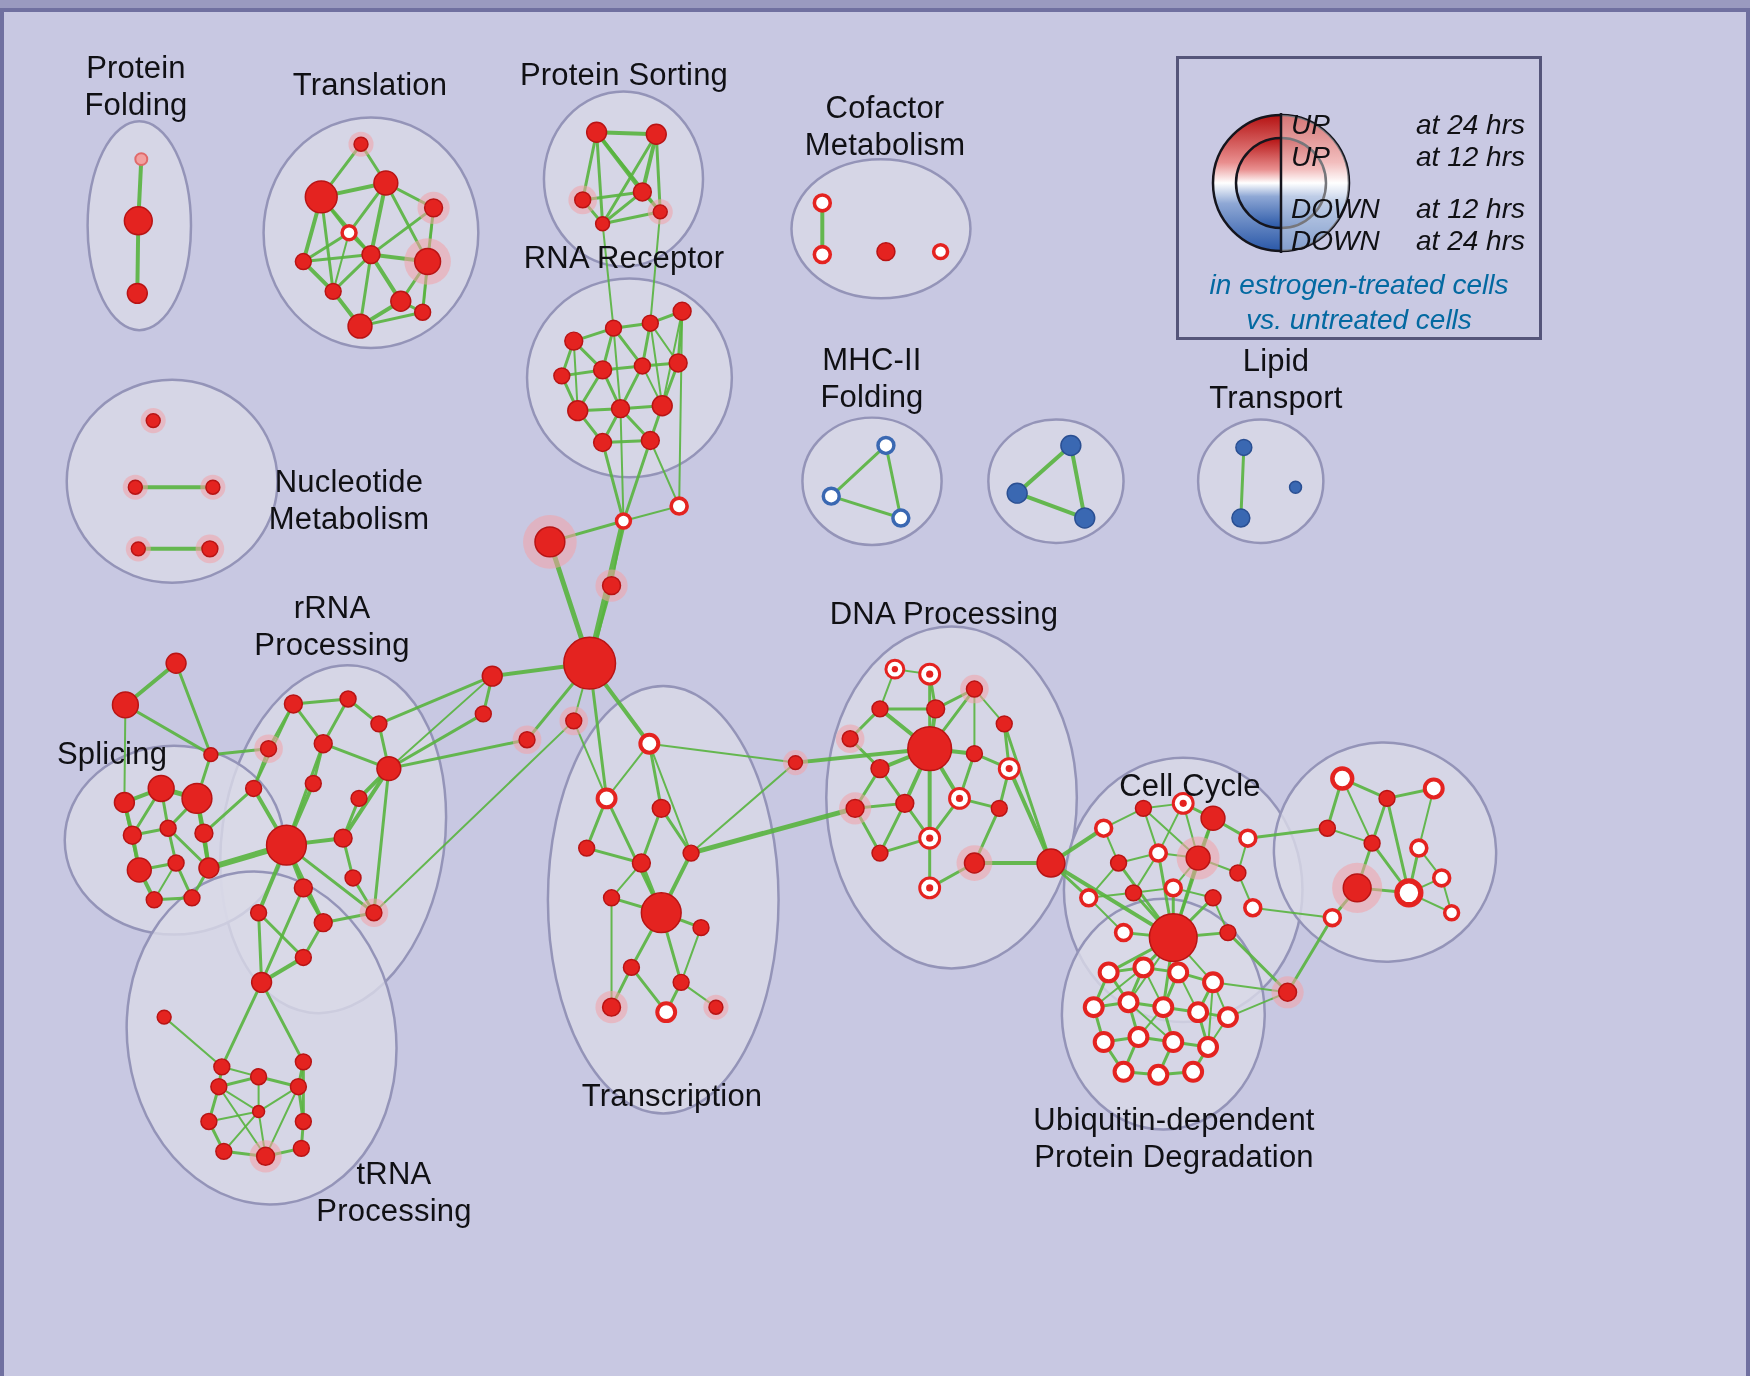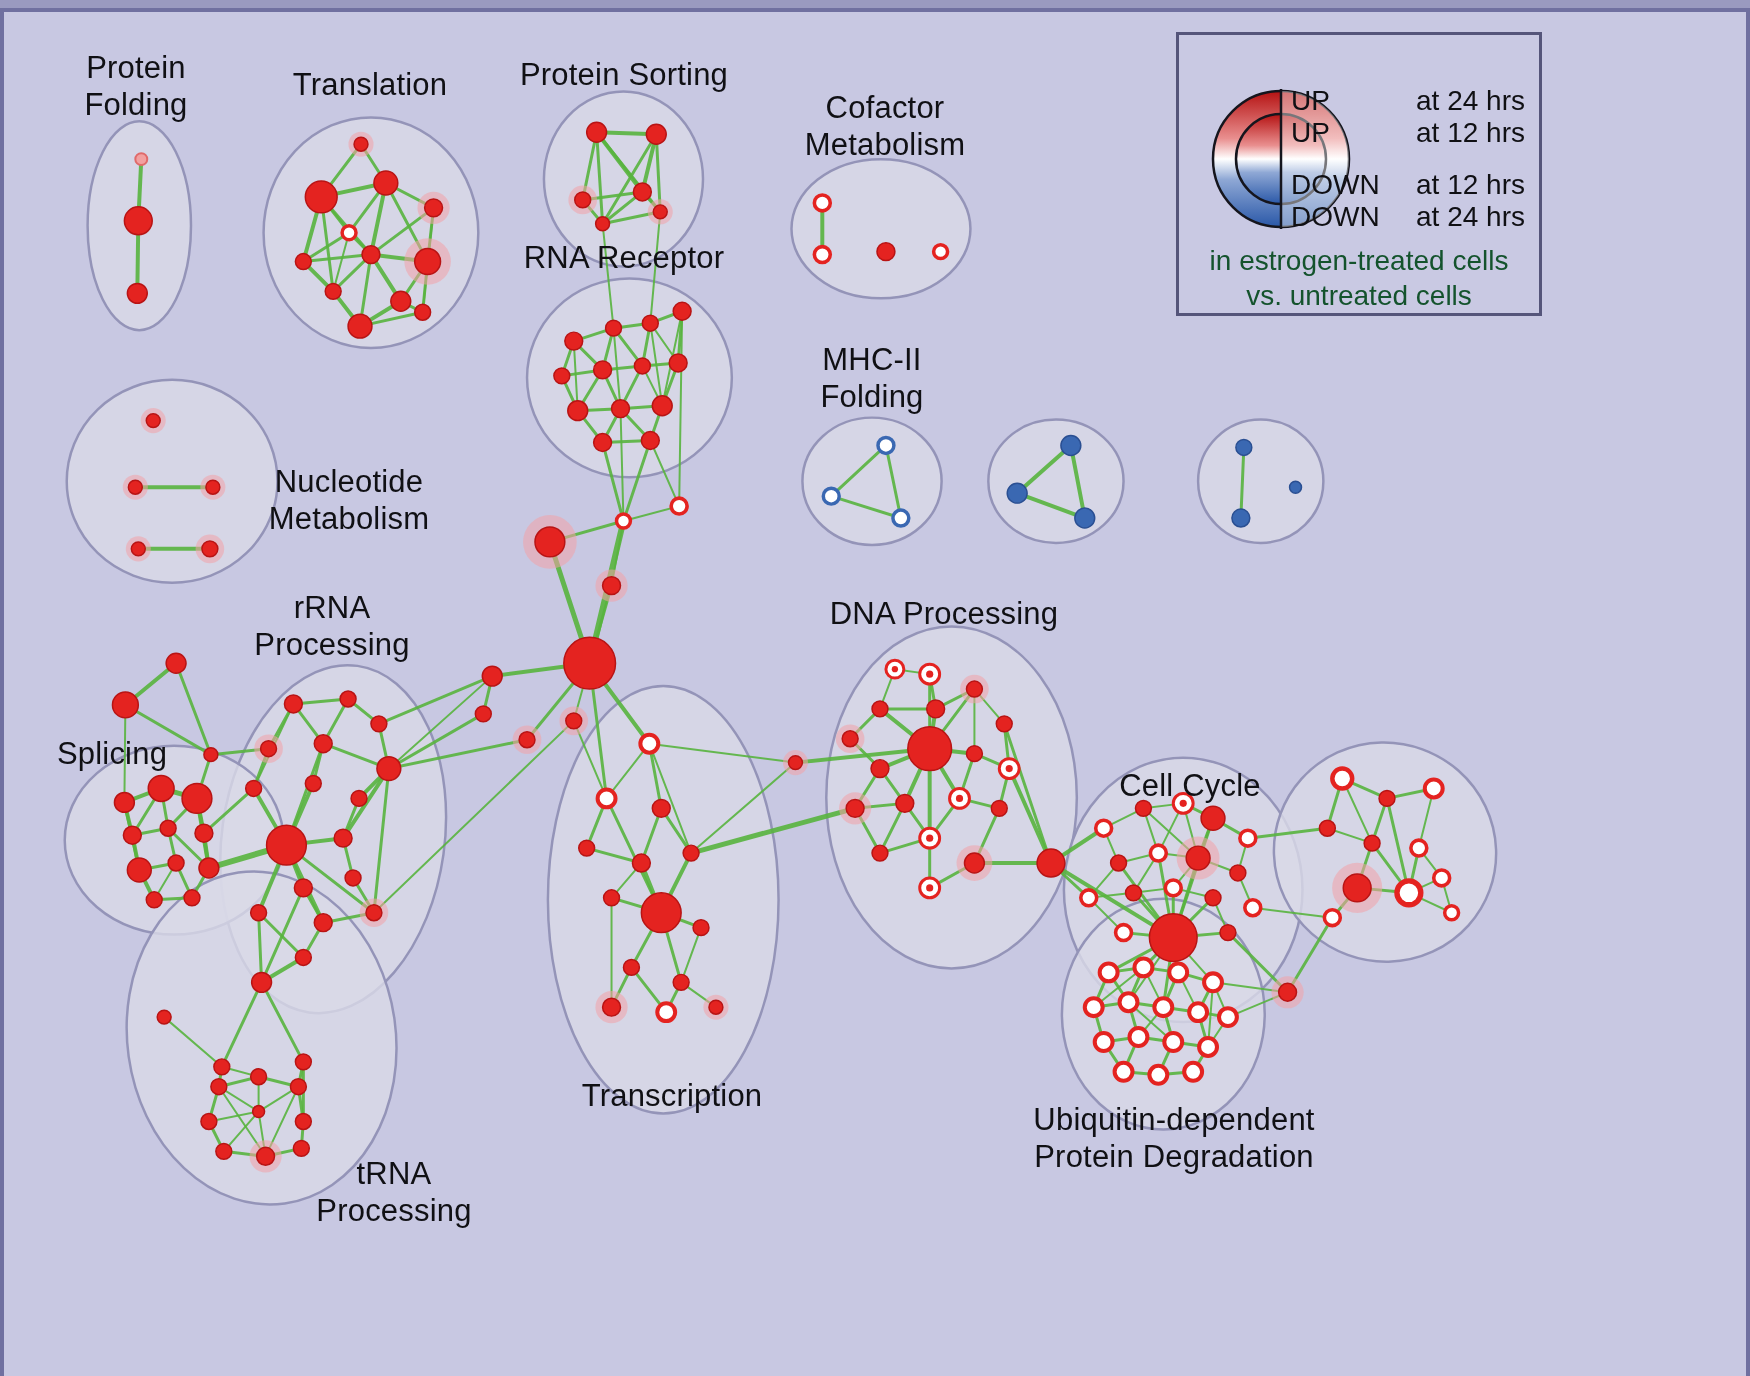--- a/index.html
+++ b/index.html
@@ -19,36 +19,37 @@
     transform:translateX(-50%);
     text-align:center;
     font-size:31px;
     line-height:1.18;
     color:#101014;
     white-space:pre-line;
     letter-spacing:0.2px;
   }
   .legend{
     position:absolute;
-    left:1172px;top:20px;
+    left:1172px;top:44px;
     width:366px;height:284px;
     background:#c9c9e3;
     border:3px solid #55557a;
     box-sizing:border-box;
+    font-style:italic;
   }
   .legend-glyph{position:absolute;left:14px;top:44px;}
   .lg-row{
     position:absolute;left:112px;right:14px;
     display:flex;justify-content:space-between;
     font-size:28px;color:#101014;
   }
   .lg-caption{
     position:absolute;left:0;right:0;top:208px;
     text-align:center;font-size:28px;line-height:1.25;
-    color:#14532d;white-space:pre-line;
+    color:#0369a1;white-space:pre-line;
   }
 </style>
 </head>
 <body>
 
 <div class="page">
 
   <svg id="net-svg" viewBox="0 0 1750 1376">
       <g>
         <ellipse cx="135" cy="215" rx="52" ry="105" transform="rotate(0 135 215)" fill="#dadae7" fill-opacity="0.8" stroke="#9494b8" stroke-width="2.5"></ellipse>
@@ -648,20 +649,22 @@
 Folding</div>
   <div class="clabel" style="left:366px; top:55px">Translation</div>
   <div class="clabel" style="left:620px; top:45px">Protein Sorting</div>
   <div class="clabel" style="left:881px; top:78px">Cofactor
 Metabolism</div>
   <div class="clabel" style="left:620px; top:228px">RNA Receptor</div>
   <div class="clabel" style="left:345px; top:452px">Nucleotide
 Metabolism</div>
   <div class="clabel" style="left:868px; top:330px">MHC-II
 Folding</div>
+  <div class="clabel" style="left:1272px; top:331px">Lipid
+Transport</div>
   <div class="clabel" style="left:328px; top:578px">rRNA
 Processing</div>
   <div class="clabel" style="left:108px; top:724px">Splicing</div>
   <div class="clabel" style="left:390px; top:1144px">tRNA
 Processing</div>
   <div class="clabel" style="left:668px; top:1066px">Transcription</div>
   <div class="clabel" style="left:940px; top:584px">DNA Processing</div>
   <div class="clabel" style="left:1186px; top:756px">Cell Cycle</div>
   <div class="clabel" style="left:1170px; top:1090px">Ubiquitin-dependent
 Protein Degradation</div>

